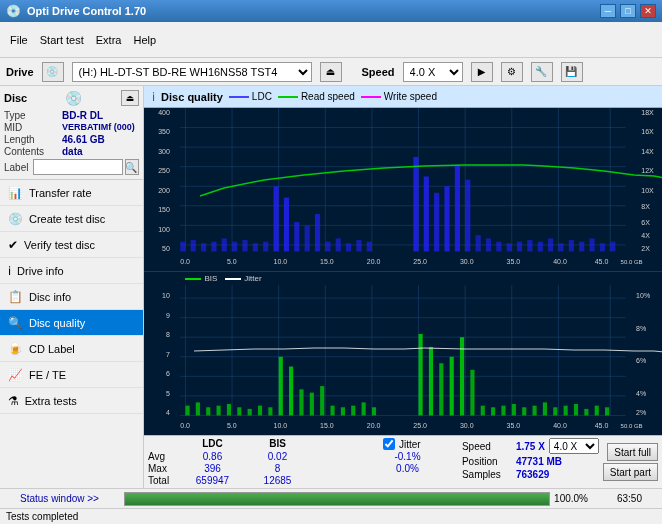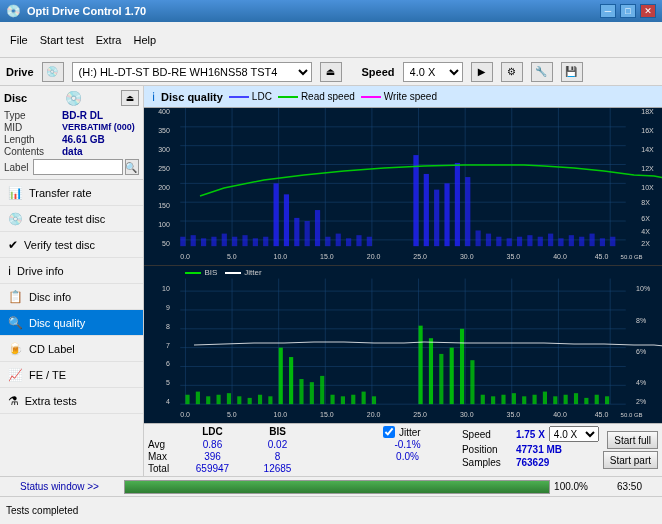--- a/index.html
+++ b/index.html
@@ -661,17 +661,17 @@
 
   <div class="status-bar">
     <span class="status-window-btn">Status window &gt;&gt;</span>
     <div class="progress-bar-container">
       <div class="progress-bar-fill" style="width:100%;"></div>
     </div>
     <span class="status-text">100.0%</span>
     <span class="status-time">63:50</span>
   </div>
 
-  <div style="height:28px;background:#f0f0f0;border-top:1px solid #ccc;display:flex;align-items:center;padding:0 6px;">
+  <div style="height:16px;background:#f0f0f0;border-top:1px solid #ccc;display:flex;align-items:center;padding:0 6px;">
     <span style="font-size:10px;">Tests completed</span>
   </div>
 
 </div>
 
 </body></html>

